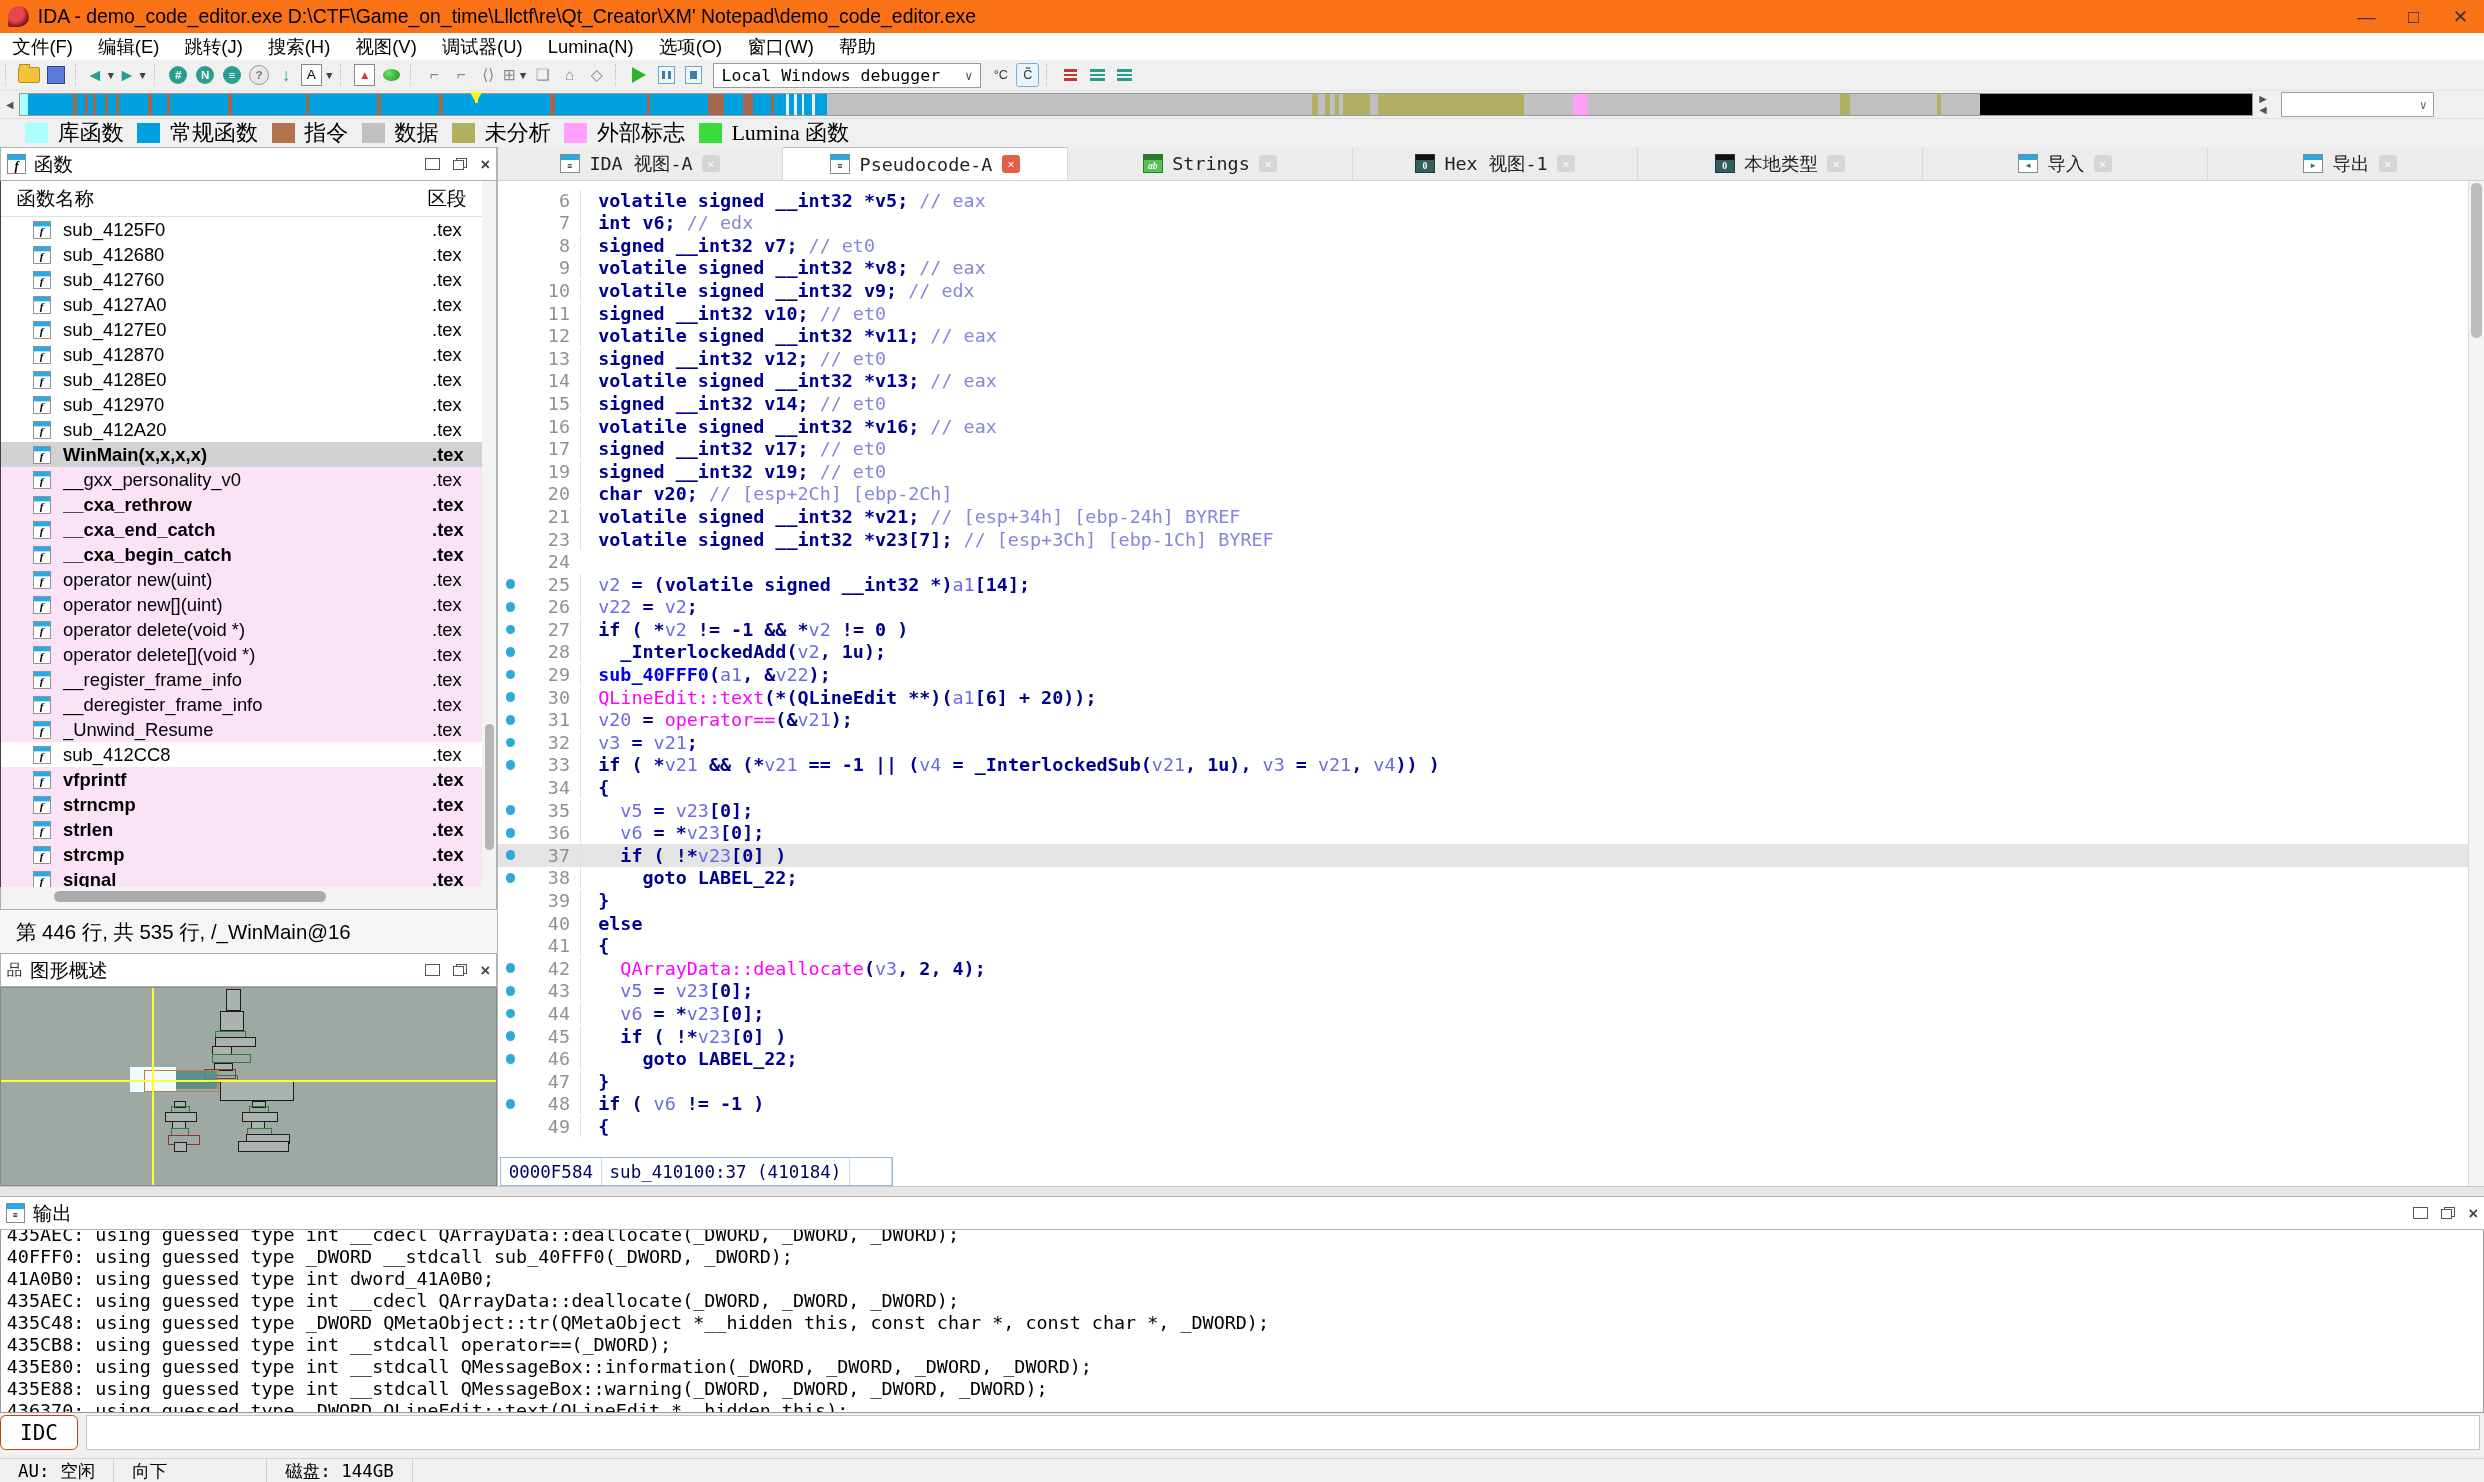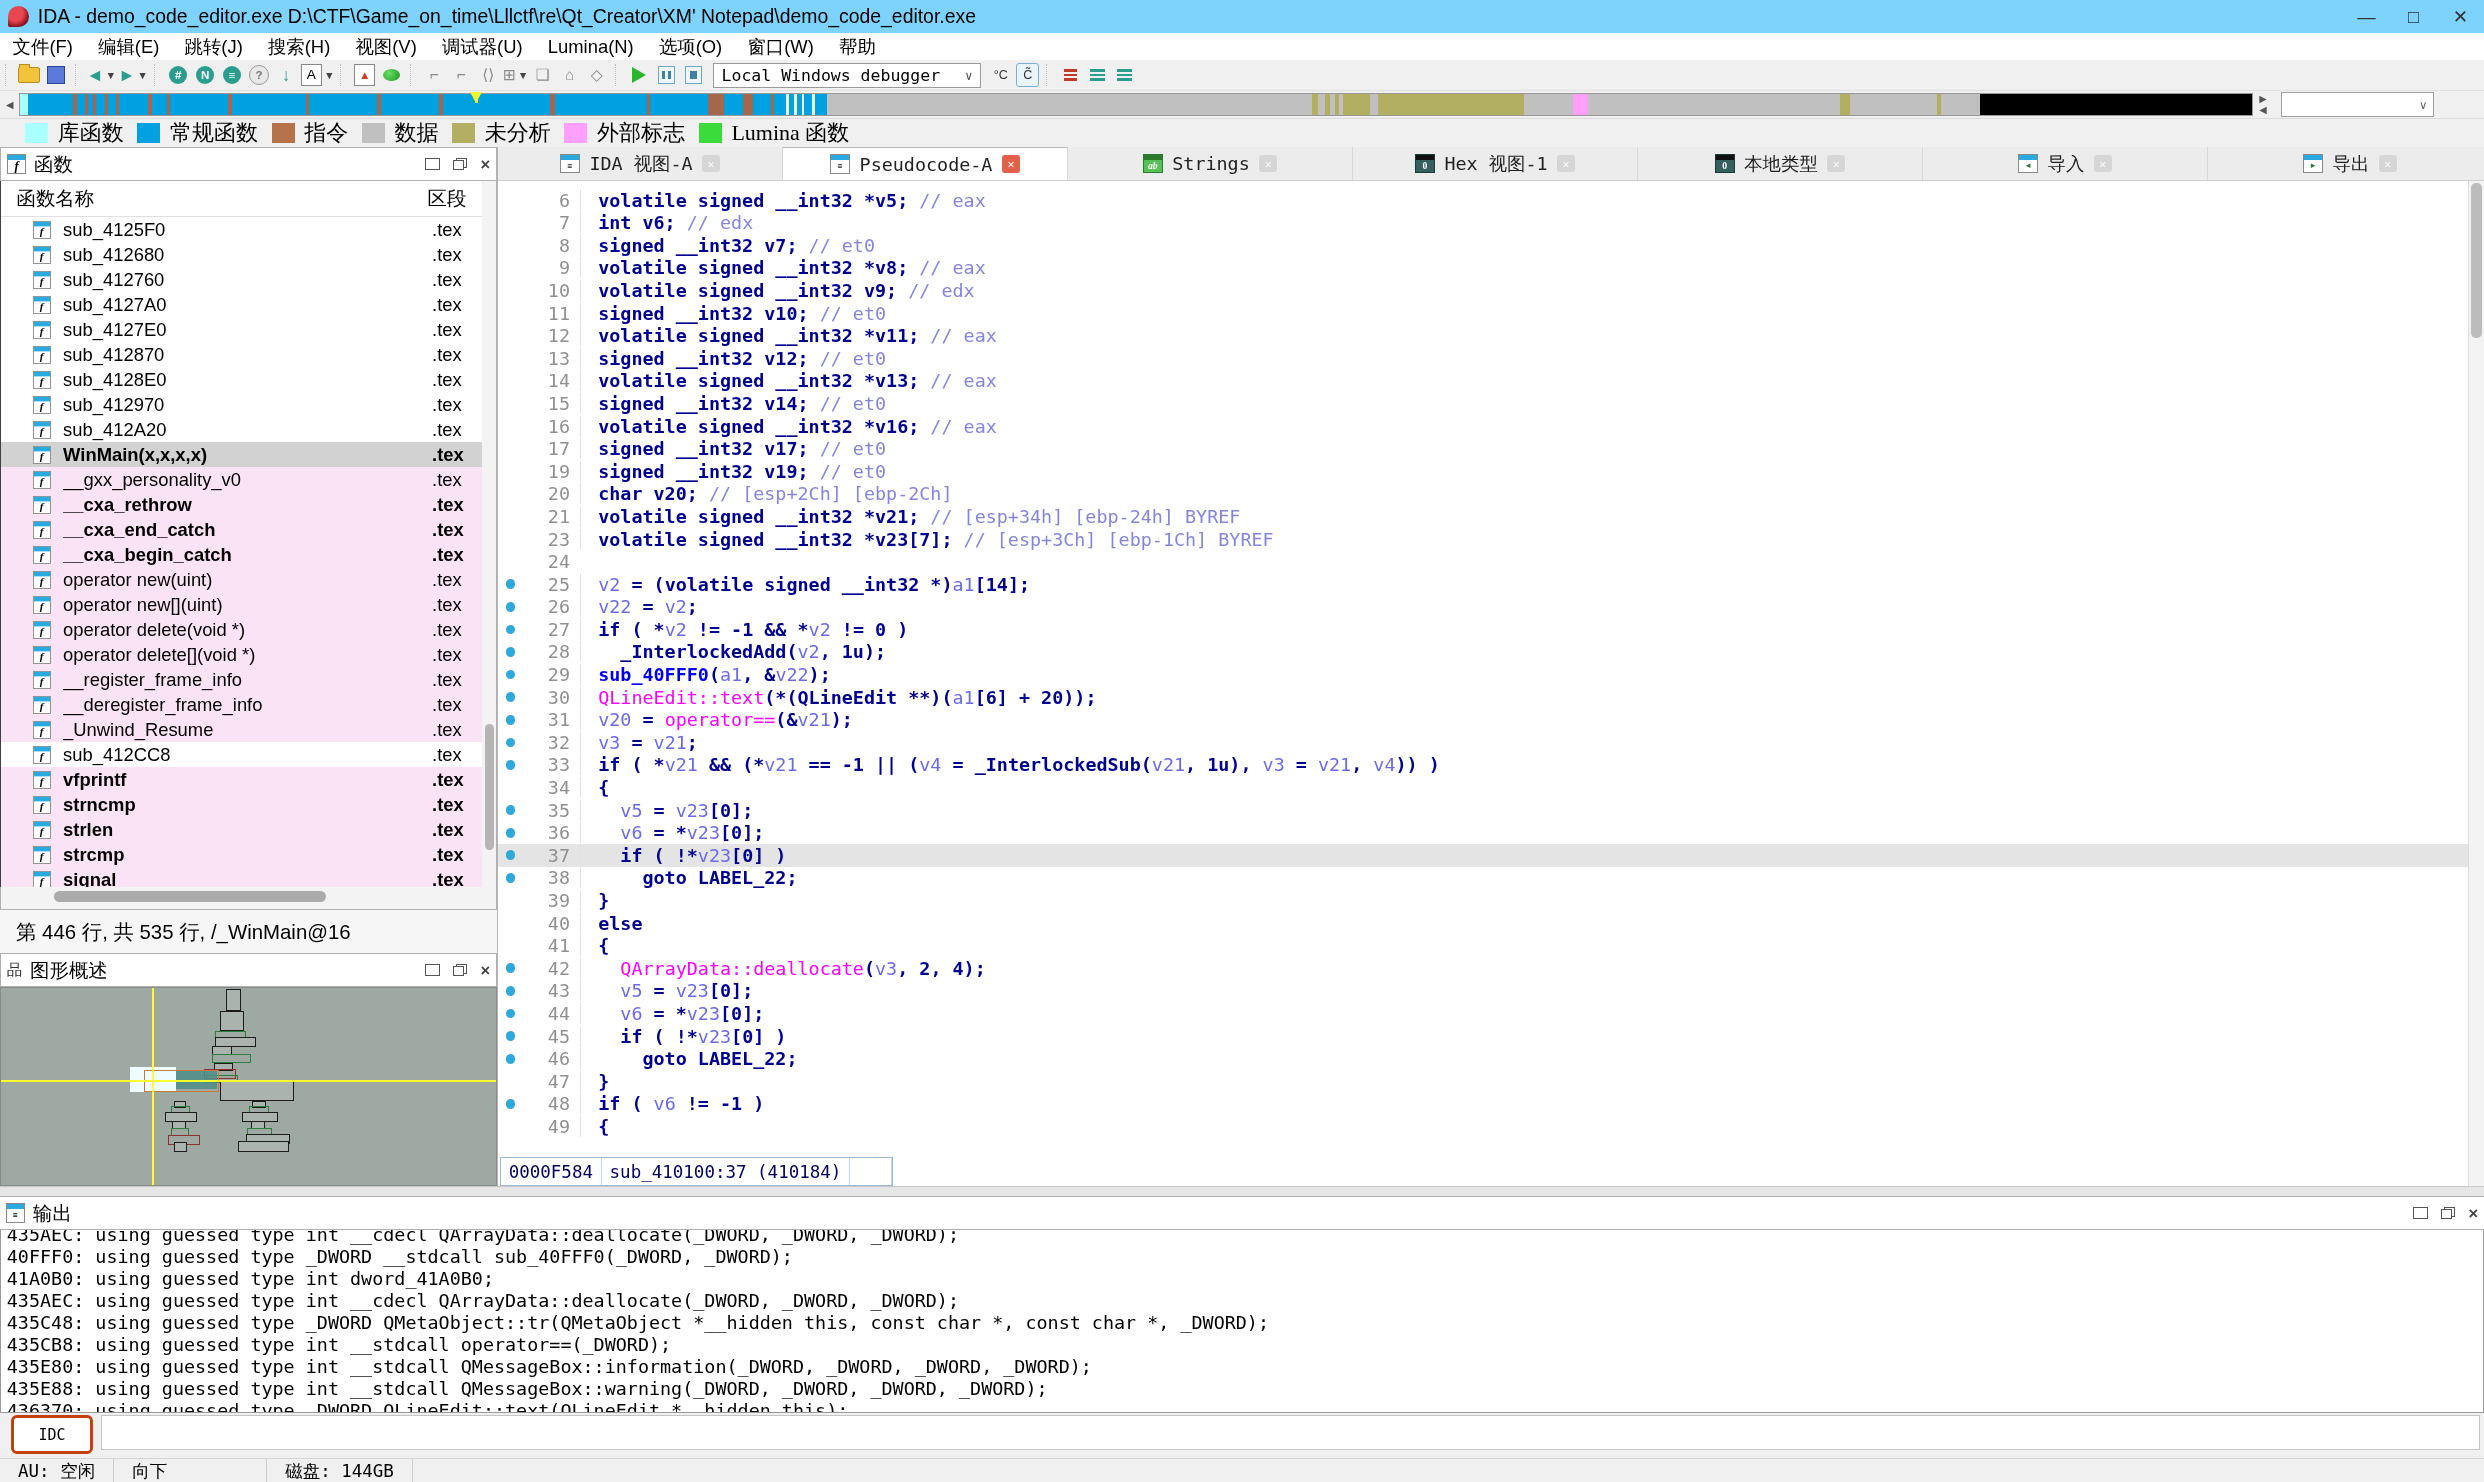--- a/index.html
+++ b/index.html
@@ -1,20 +1,20 @@
 <!DOCTYPE html>
 <html><head>
 <meta charset="utf-8">
 <style>
   html,body{margin:0;padding:0;background:#d8d8d8;}
   #app{position:relative;width:2484px;height:1483px;background:#ffffff;
        font-family:"Liberation Sans",sans-serif;color:#000;overflow:hidden;
        display:flex;flex-direction:column;}
   
-  .titlebar{height:33px;display:flex;align-items:center;background:#7dd3fc;flex:0 0 auto;}
+  .titlebar{height:33px;display:flex;align-items:center;background:#f97316;flex:0 0 auto;}
   .app-icon{width:21.3px;height:21.3px;margin:0 8.7px 0 7.8px;border-radius:50% 50% 50% 10%;
             background:radial-gradient(circle at 35% 35%,#e8474f 0 40%,#8c1320 70%,#30070c 100%);flex:0 0 auto;}
   .titletext{font-size:19.4px;}
   .win-controls{margin-left:auto;display:flex;}
   .win-btn{width:47px;height:33px;display:flex;align-items:center;justify-content:center;font-size:18.4px;color:#333;}
   
   .menubar{height:27px;display:flex;align-items:center;background:#fff;flex:0 0 auto;}
   .menu-item{padding:0 12.6px;font-size:18.4px;white-space:nowrap;}
   
   .toolbar{height:30px;background:#f0f0f0;display:flex;align-items:center;flex:0 0 auto;border-bottom:1px solid #e2e2e2;}
@@ -128,22 +128,22 @@
   .hintbox{position:absolute;left:1.9px;bottom:0;height:27px;display:flex;background:#fff;border:1px solid #9ab8d8;
            font-family:"DejaVu Sans Mono",monospace;font-size:17.5px;color:#000060;}
   .hintbox span{display:flex;align-items:center;padding:0 7.8px;border-right:1px solid #c8d8e8;}
   
   .splitter{height:8.7px;background:#e6e6e6;border-top:1px solid #c8c8c8;flex:0 0 auto;}
   .outpanel{flex:0 0 258px;display:flex;flex-direction:column;background:#fff;}
   .outcontent{flex:0 0 182px;overflow:hidden;border:1px solid #9a9a9a;border-top:none;position:relative;}
   .outlines{margin-top:-6.8px;}
   .outline{height:22px;display:flex;align-items:center;font-family:"DejaVu Sans Mono",monospace;font-size:18.4px;white-space:pre;padding-left:5.8px;}
   .idcrow{flex:0 0 43px;display:flex;align-items:flex-start;background:#f0f0f0;padding-top:1.9px;}
-  .idcbtn{width:76px;height:33px;background:#fff;border:3px solid #c2410c;border-radius:5.8px;margin-left:11px;
-          display:flex;align-items:center;justify-content:center;font-family:"DejaVu Sans Mono",monospace;font-size:15px;}
+  .idcbtn{width:76px;height:33px;background:#fff;border:1px solid #c2410c;border-radius:5.8px;margin-left:0;
+          display:flex;align-items:center;justify-content:center;font-family:"DejaVu Sans Mono",monospace;font-size:21px;}
   .idcinput{flex:1;height:33px;background:#fff;border:1px solid #c5c5c5;margin:0 3.9px 0 7.8px;}
   
   .statusbar{flex:0 0 21.3px;background:#f0f0f0;border-top:1px solid #d5d5d5;display:flex;align-items:center;
              font-size:17.5px;font-family:"DejaVu Sans Mono",monospace;}
   .sb-cell{padding:0 18px;height:100%;display:flex;align-items:center;border-right:1px solid #cfcfcf;white-space:nowrap;}
 </style>
 </head>
 <body>
 
 <div id="app">

